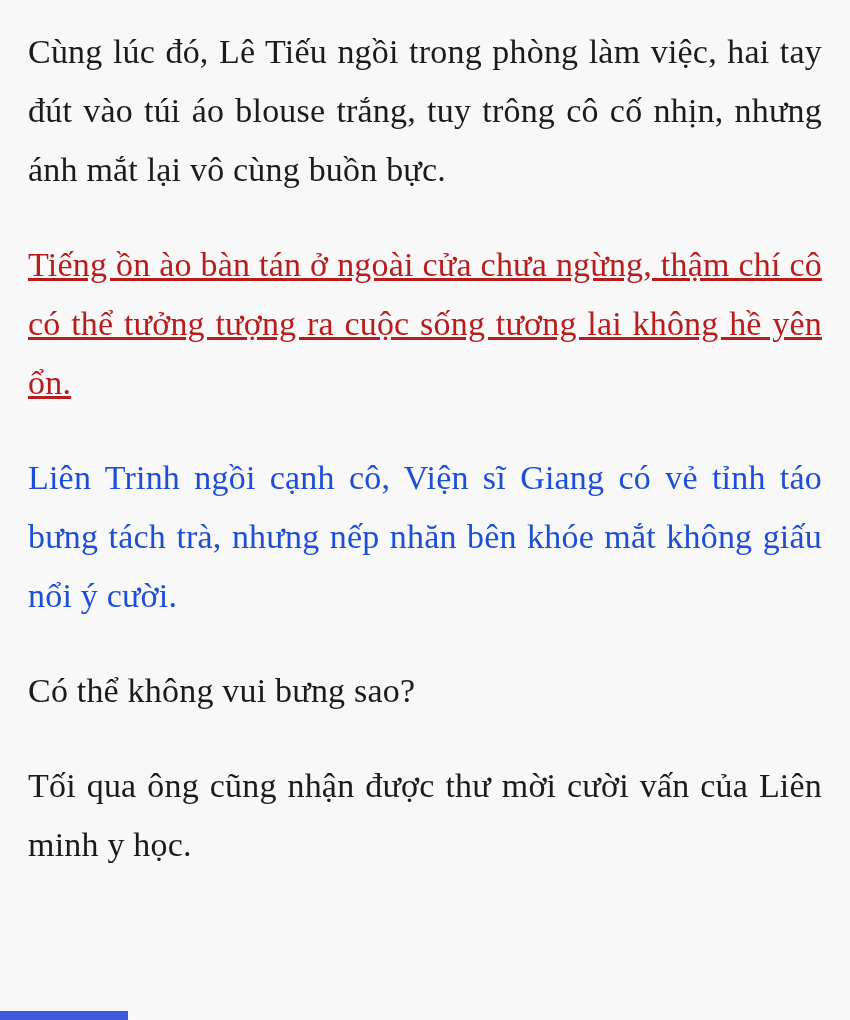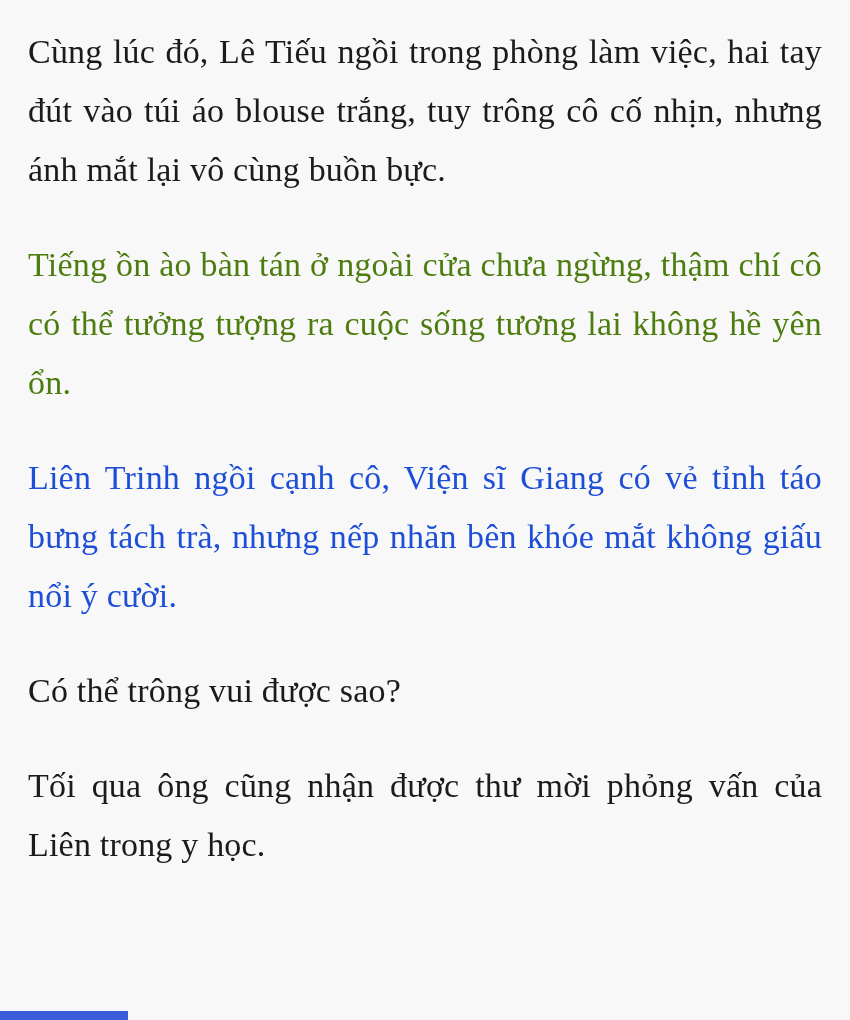--- a/index.html
+++ b/index.html
@@ -37,19 +37,19 @@
     height: 9px;
     width: 15%;
     background: #3b5bdb;
   }
 </style>
 </head>
 <body style="background: rgb(248, 248, 249);">
 
 <div class="reader-page">
   <p style="color: rgb(27, 27, 27);">Cùng lúc đó, Lê Tiếu ngồi trong phòng làm việc, hai tay đút vào túi áo blouse trắng, tuy trông cô cố nhịn, nhưng ánh mắt lại vô cùng buồn bực.</p>
-  <p style="color: #4d7c0f;">Tiếng ồn ào bàn tán ở ngoài cửa chưa ngừng, thậm chí cô có thể tưởng tượng ra cuộc sống tương lai không hề yên ổn.</p>
+  <p style="color: #b91c1c; text-decoration: underline;">Tiếng ồn ào bàn tán ở ngoài cửa chưa ngừng, thậm chí cô có thể tưởng tượng ra cuộc sống tương lai không hề yên ổn.</p>
   <p style="color: #1d4ed8;">Liên Trinh ngồi cạnh cô, Viện sĩ Giang có vẻ tỉnh táo bưng tách trà, nhưng nếp nhăn bên khóe mắt không giấu nổi ý cười.</p>
-  <p style="color: rgb(27, 27, 27);">Có thể trông vui được sao?</p>
-  <p style="color: rgb(27, 27, 27);">Tối qua ông cũng nhận được thư mời phỏng vấn của Liên trong y học.</p>
+  <p style="color: rgb(27, 27, 27);">Có thể không vui bưng sao?</p>
+  <p style="color: rgb(27, 27, 27);">Tối qua ông cũng nhận được thư mời cười vấn của Liên minh y học.</p>
 </div>
 
 <div class="progress-bar" style="width: 15%; background: rgb(59, 91, 219);"></div>
 
 </body></html>

